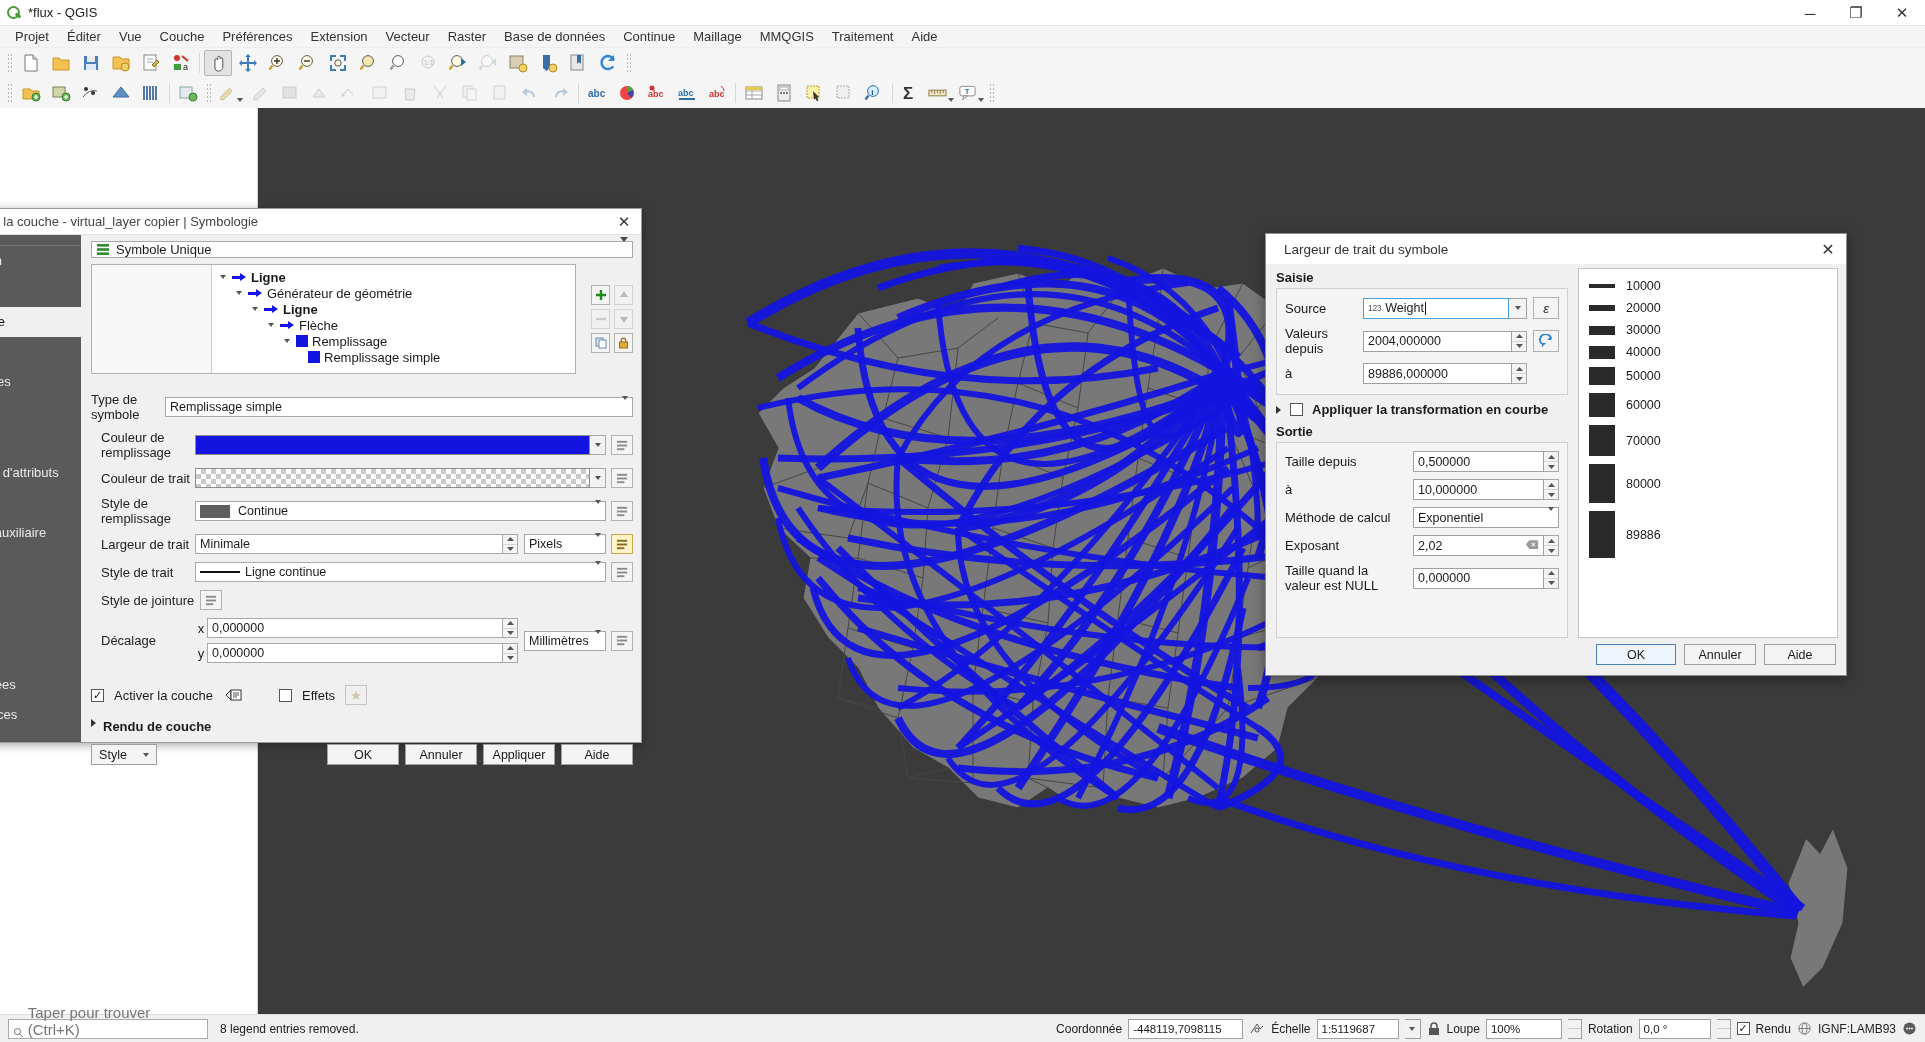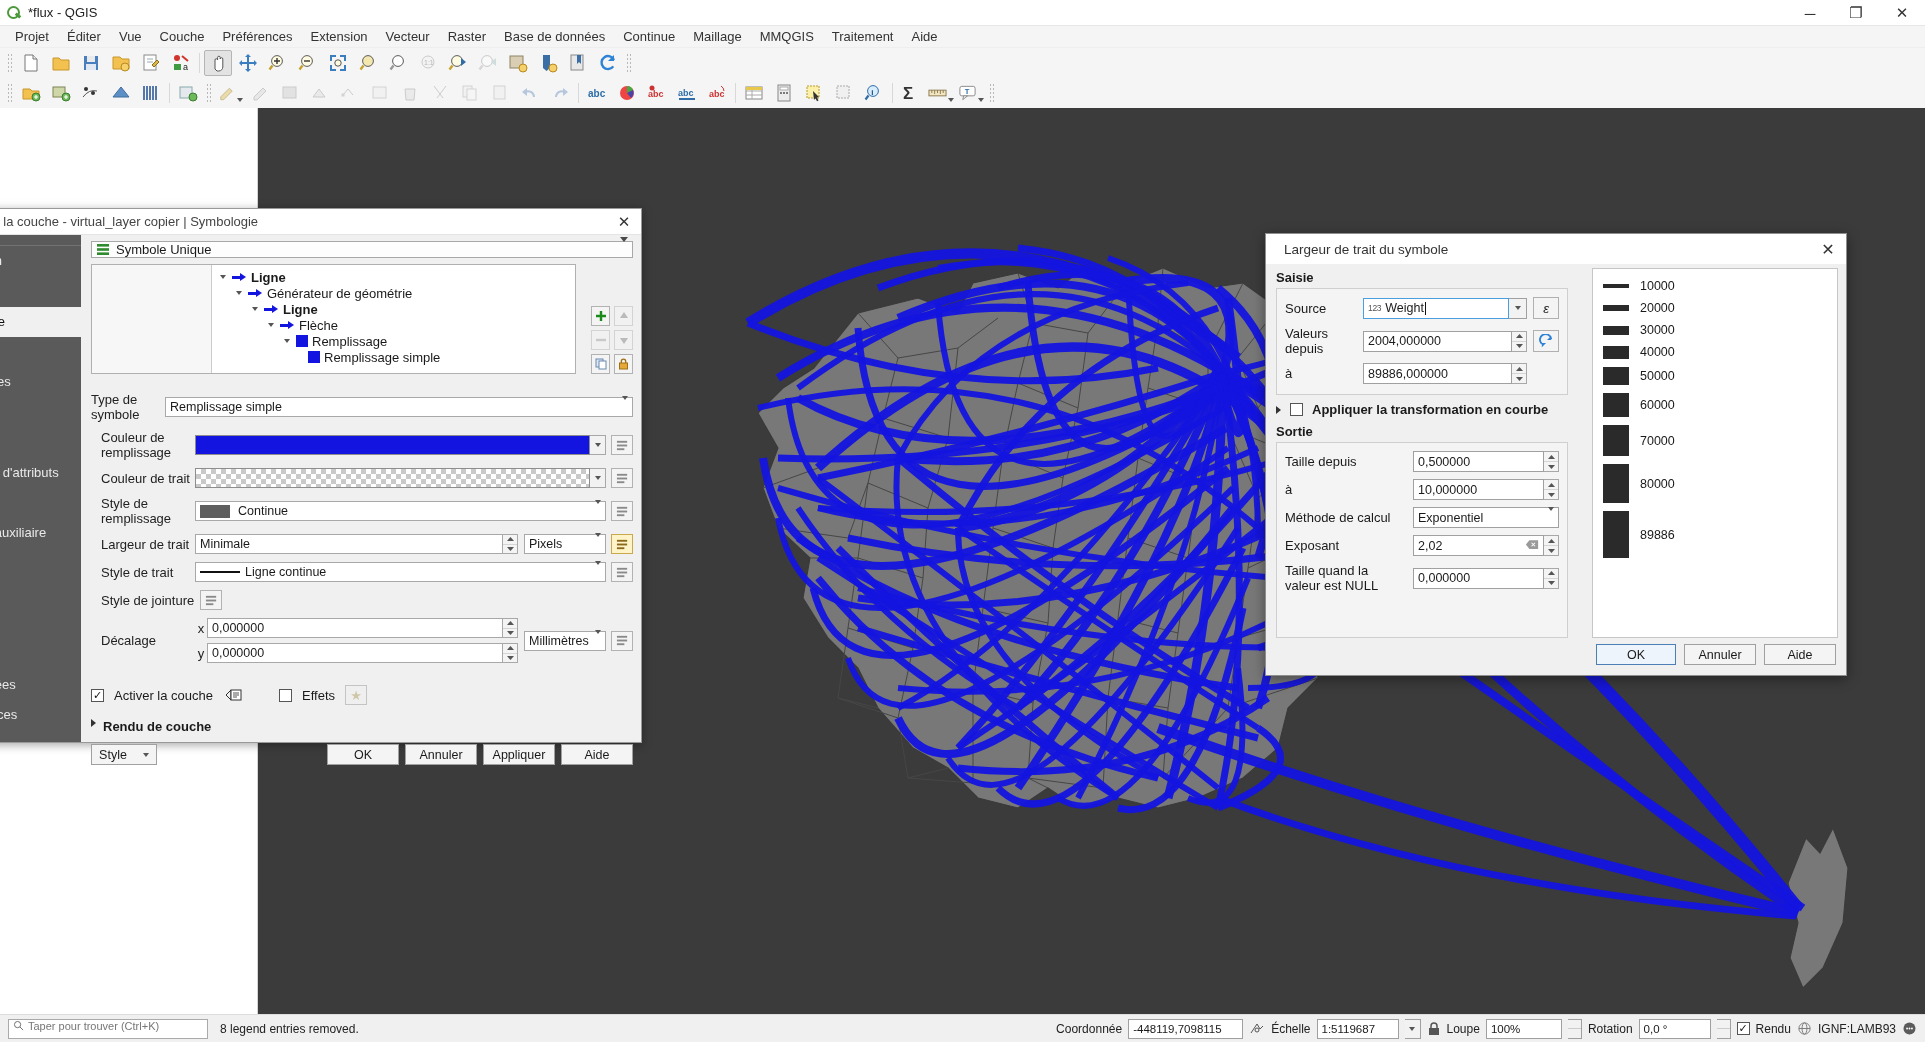--- a/index.html
+++ b/index.html
@@ -53,21 +53,21 @@
   .mapsvg { position:absolute; left:0; top:0; }
 
   
   .leftdock { position:absolute; left:0; top:0; width:258px; bottom:28px; background:#fff;
               border-right:1px solid #d4d4d4; }
 
   
   .statusbar { position:absolute; left:0; right:0; bottom:0; height:28px; background:#f0f0f0;
                border-top:1px solid #ddd; display:flex; align-items:center; font-size:12px; }
   .sb-search { width:200px; height:20px; margin-left:8px; background:#fff; border:1px solid #aaa;
-               display:flex; align-items:flex-start; padding:0 4px; color:#777; font-size:11px; }
+               display:flex; align-items:flex-end; padding:0 4px; color:#777; font-size:15px; }
   .sb-msg { margin-left:12px; color:#222; font-size:12px; }
   .sb-right { margin-left:auto; display:flex; align-items:center; gap:6px; padding-right:8px; }
   .sb-lbl { color:#222; }
   .sb-field { height:20px; background:#fff; border:1px solid #a0a0a0; display:flex; align-items:center;
               padding:0 4px; font-size:11.5px; }
   .sb-spin { width:14px; height:20px; border:1px solid #a0a0a0; border-left:none; background:#f2f2f2;
              display:flex; flex-direction:column; }
   .sb-spin i { flex:1; display:block; position:relative; }
   .sb-spin i:first-child { border-bottom:1px solid #ccc; }
   .sb-combo-arrow { width:16px;height:20px;border:1px solid #a0a0a0;border-left:none;background:#f2f2f2;
@@ -92,21 +92,21 @@
   .renderer-combo { height:22px; background:#fdfdfd; border:1px solid #a8a8a8; display:flex;
                     align-items:center; padding:0 4px; font-size:13px; margin-bottom:6px; }
   .renderer-combo .arrow { margin-left:auto; }
   .tri-down { width:0;height:0;border-left:4px solid transparent;border-right:4px solid transparent;
               border-top:5px solid #4a4a4a; }
   .tri-right { width:0;height:0;border-top:4px solid transparent;border-bottom:4px solid transparent;
               border-left:5px solid #333; }
   .tri-sm-down { width:0;height:0;border-left:3.5px solid transparent;border-right:3.5px solid transparent;
               border-top:4.5px solid #555; }
 
-  .tree-row { display:flex; gap:15px; align-items:flex-end; margin-bottom:8px; }
+  .tree-row { display:flex; gap:15px; align-items:center; margin-bottom:8px; }
   .tree-box { flex:1; background:#fff; border:1px solid #b0b0b0; height:110px; position:relative;
               overflow:hidden; }
   .tree-left { width:120px; border-right:1px solid #ccc; height:100%; position:absolute; left:0; top:0;
                background:#f7f7f7; }
   .tree-content { position:absolute; left:121px; top:0; right:0; bottom:0; padding-top:4px; }
   .tnode { display:flex; align-items:center; height:16px; font-size:13px; gap:4px; }
   .tnode .exp { width:11px; display:flex; justify-content:center; }
   .arrow-ico { width:15px; height:11px; position:relative; }
   .arrow-ico:before { content:""; position:absolute; left:0; top:4px; width:10px; height:3px; background:#1414e0; }
   .arrow-ico:after { content:""; position:absolute; left:8px; top:1.5px; width:0;height:0;
@@ -162,21 +162,21 @@
          display:flex; align-items:center; justify-content:center; margin-left:6px; }
   .btn.style { min-width:66px; margin-left:0; gap:16px; padding:0 6px; }
 
   
   .swdlg { position:absolute; left:1265px; top:125px; width:582px; height:443px;
            background:#f0f0f0; border:1px solid #8e8e8e; box-shadow:0 3px 12px rgba(0,0,0,.4);
            display:flex; flex-direction:column; }
   .swdlg-title { height:30px; background:#fff; display:flex; align-items:center; padding-left:10px;
                  font-size:13.5px; color:#333; }
   .swdlg-title .x { margin-left:auto; width:36px; text-align:center; font-size:16px; color:#333; }
-  .swdlg-body { flex:1; display:flex; padding:4px 8px 6px 10px; gap:24px; min-height:0; }
+  .swdlg-body { flex:1; display:flex; padding:4px 8px 6px 10px; gap:10px; min-height:0; }
   .sw-left { width:292px; display:flex; flex-direction:column; }
   .grp-title { font-weight:bold; font-size:13px; margin:2px 0 3px; }
   .grp-box { border:1px solid #cfcfcf; background:#f4f4f4; padding:8px 8px 10px; }
   .sw-row { display:flex; align-items:center; margin-bottom:7px; font-size:13px; }
   .sw-lbl { width:78px; flex:none; }
   .sw-lbl.wide { width:auto; padding-right:7px; }
   .sw-inp { height:21px; border:1px solid #a0a0a0; background:#fff; display:flex; align-items:center;
             padding:0 4px; font-size:12.5px; }
   .sw-inp.focus { border:1.6px solid #4a9fe0; }
   .badge123 { font-size:8.5px; color:#555; margin-right:4px; letter-spacing:-.3px; }

